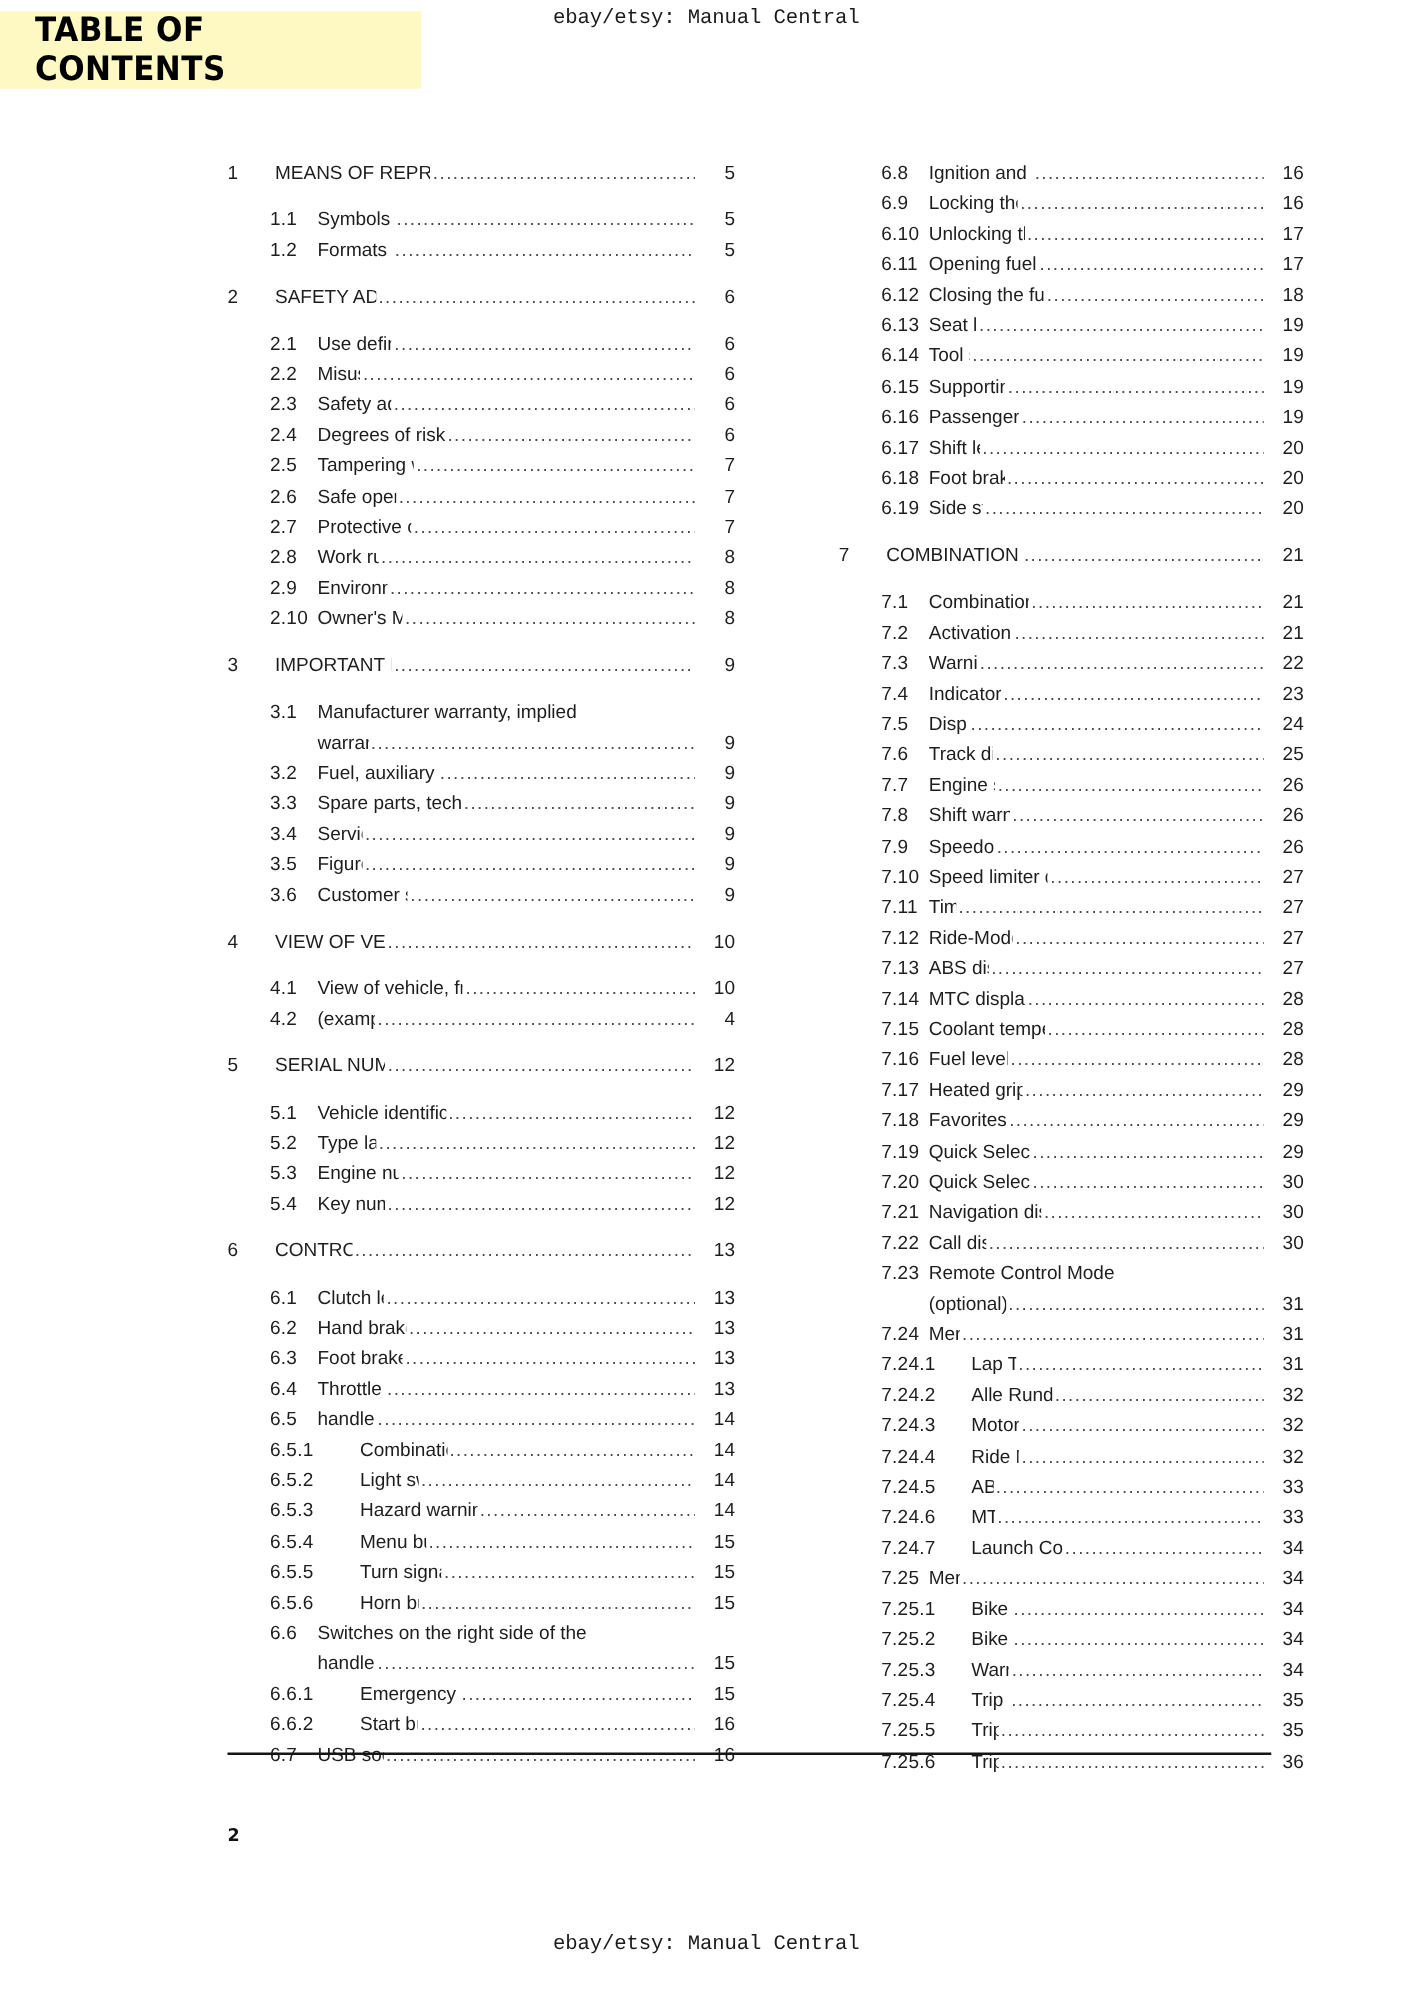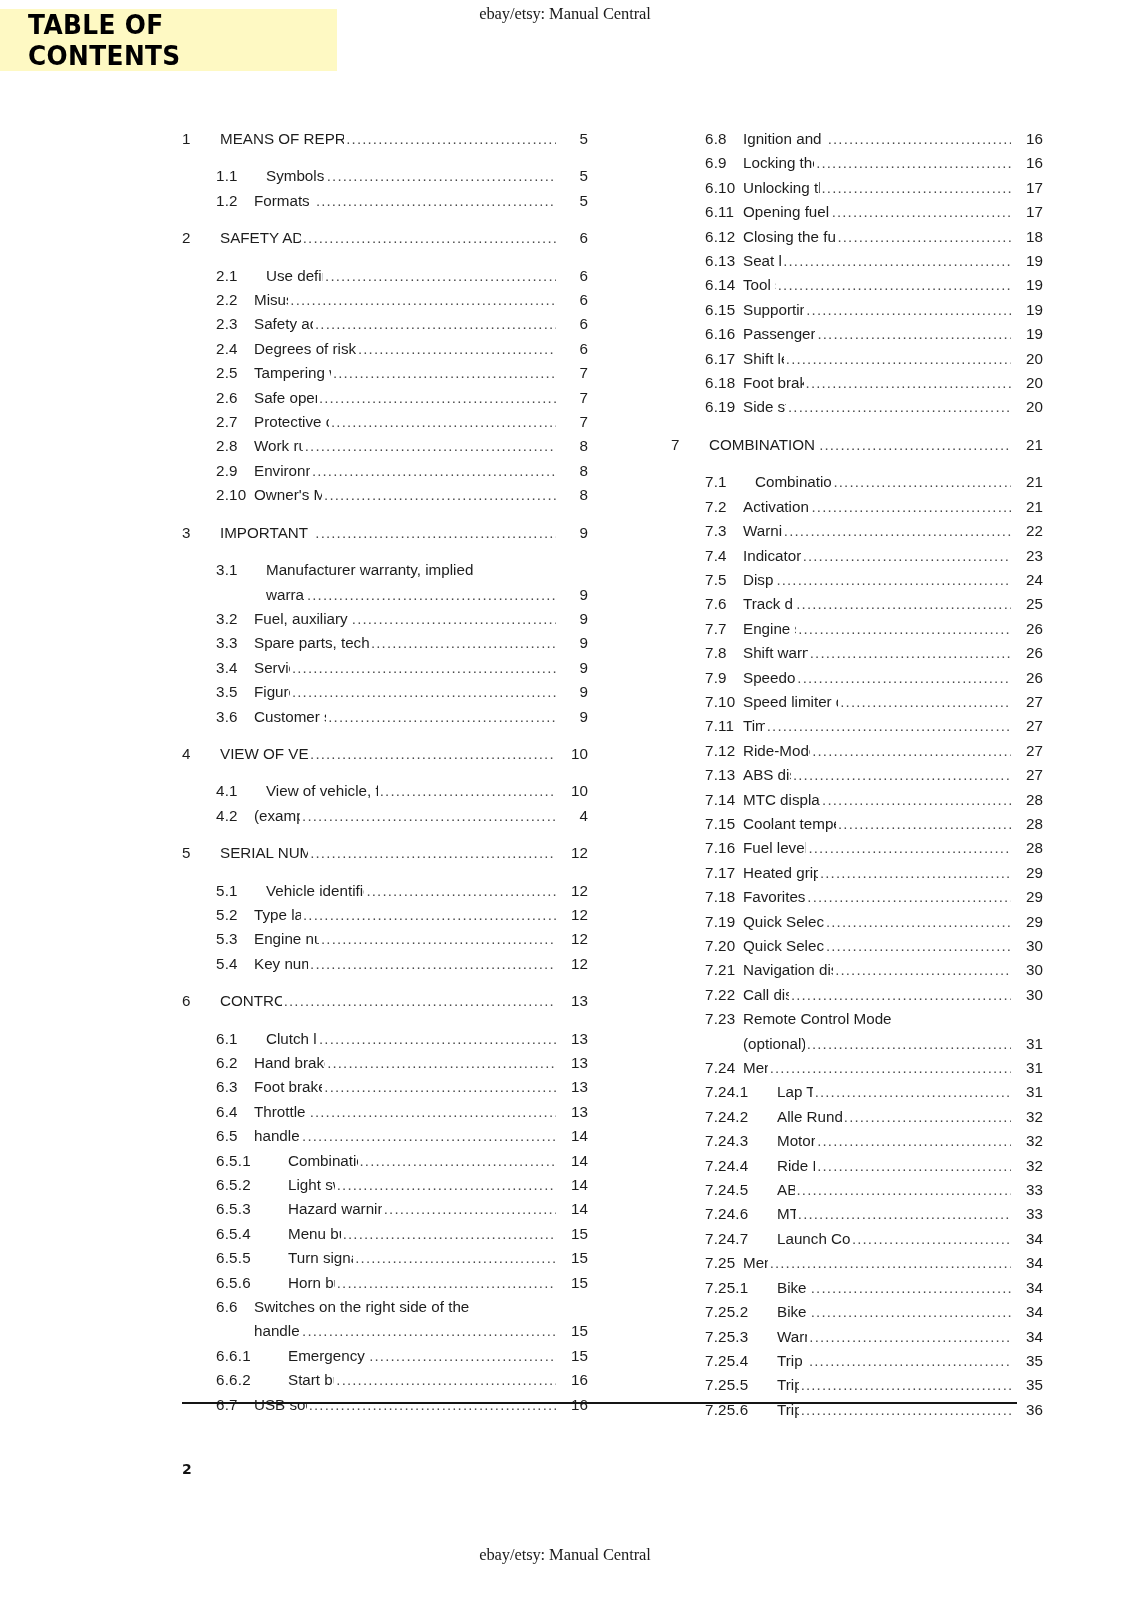--- a/index.html
+++ b/index.html
@@ -15,21 +15,21 @@
     color: #1a1a1a;
     overflow: hidden;
   }
 
   
   .watermark {
     position: absolute;
     left: 0;
     width: 1130px;
     text-align: center;
-    font-family: Liberation Serif, serif;
+    font-family: Liberation Mono, monospace;
     font-size: 16.5px;
     color: #1b1b1b;
     letter-spacing: -0.1px;
   }
   .watermark-top { top: 4px; }
   .watermark-bottom { top: 1545px; }
 
   
   .title-banner {
     position: absolute;
@@ -72,21 +72,21 @@
     align-items: flex-start;
     font-size: 15.2px;
     line-height: 24.4px;
     color: #1d1d1d;
   }
   .entry.lvl1 {
     margin-top: 13px;
     margin-bottom: 11px;
   }
   .entry.lvl1:first-child { margin-top: 0; }
-  .entry.gap-top { margin-top: 13px; gap: 12px; }
+  .entry.gap-top { margin-top: 13px; }
 
   .num {
     flex: 0 0 auto;
     white-space: nowrap;
     letter-spacing: 0.2px;
   }
   .entry.lvl1 > .num { width: 38px; }
   .entry.lvl2 > .num { width: 38px; margin-left: 34px; }
   .entry.lvl3 > .num { width: 72px; margin-left: 34px; }
 

